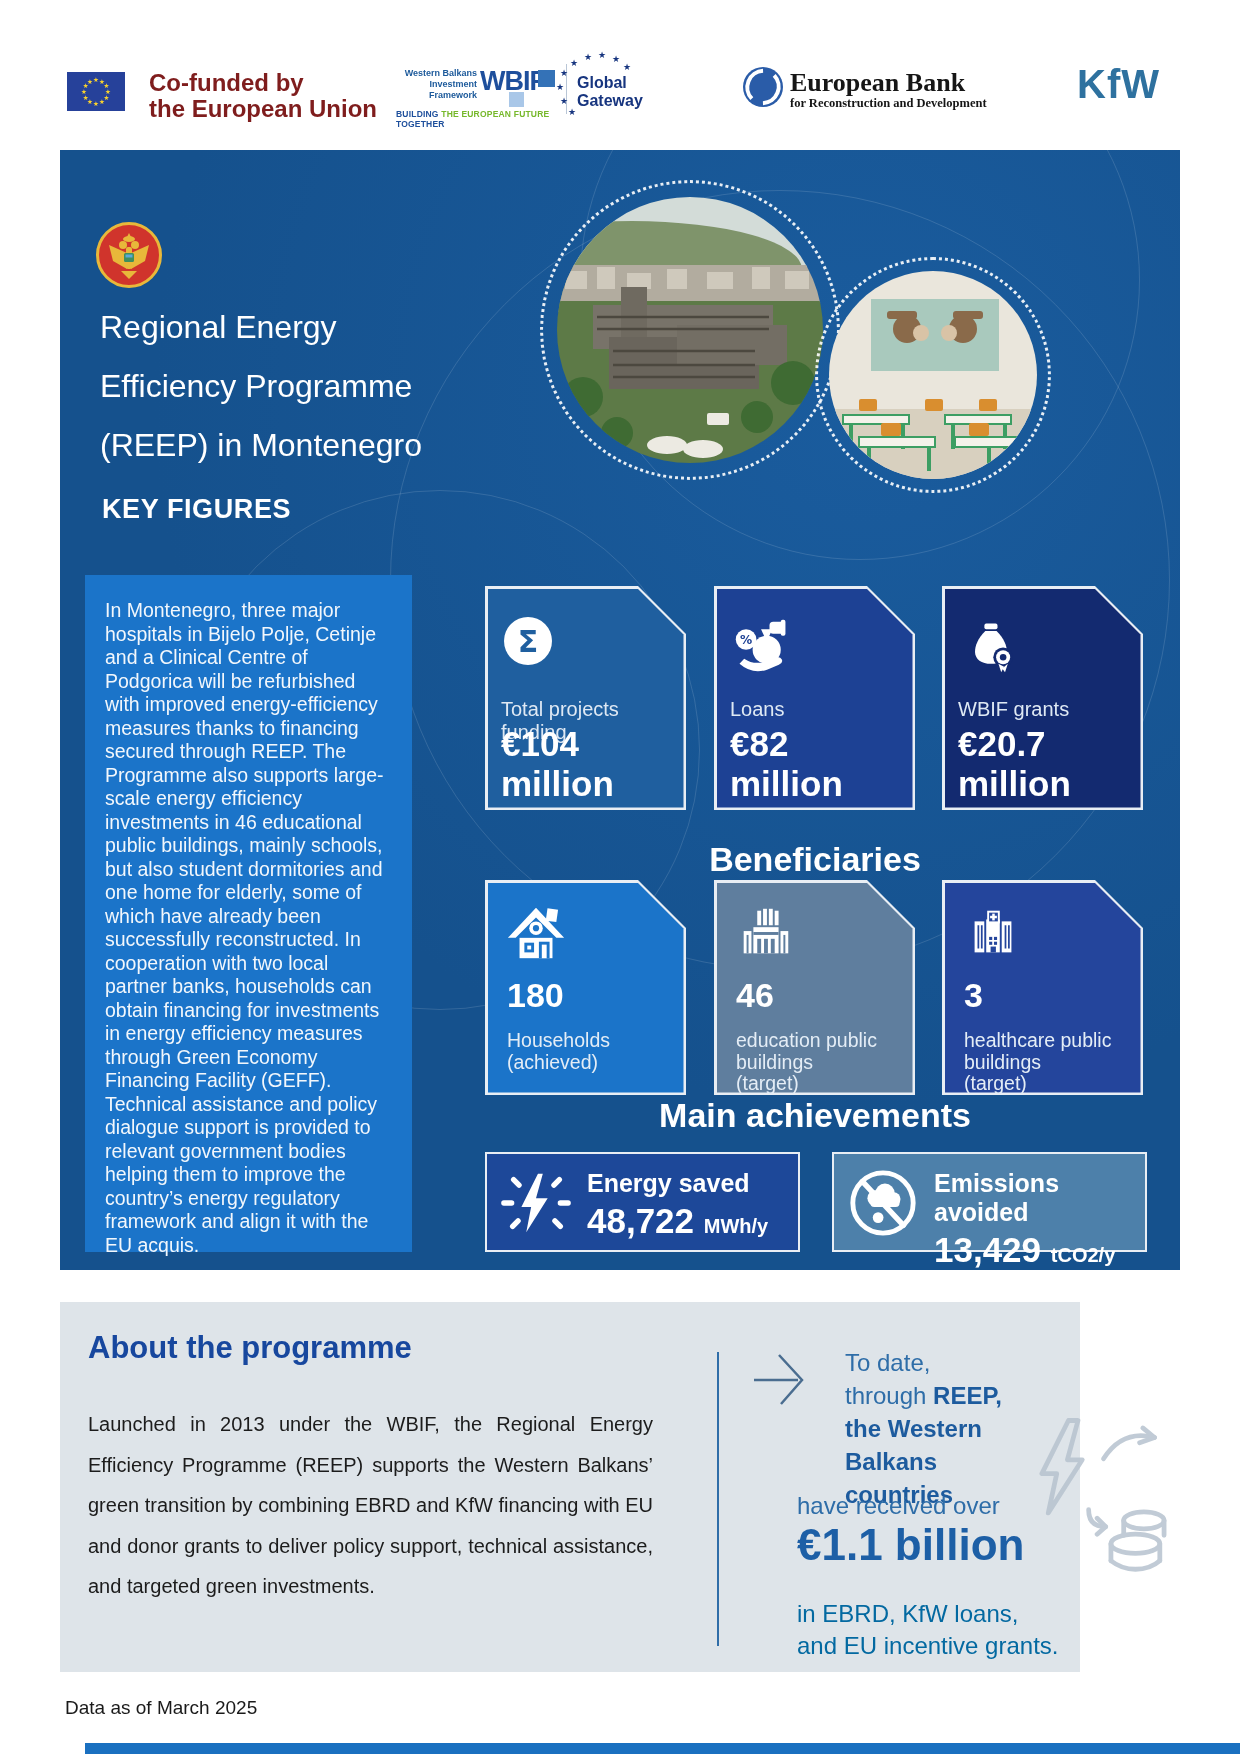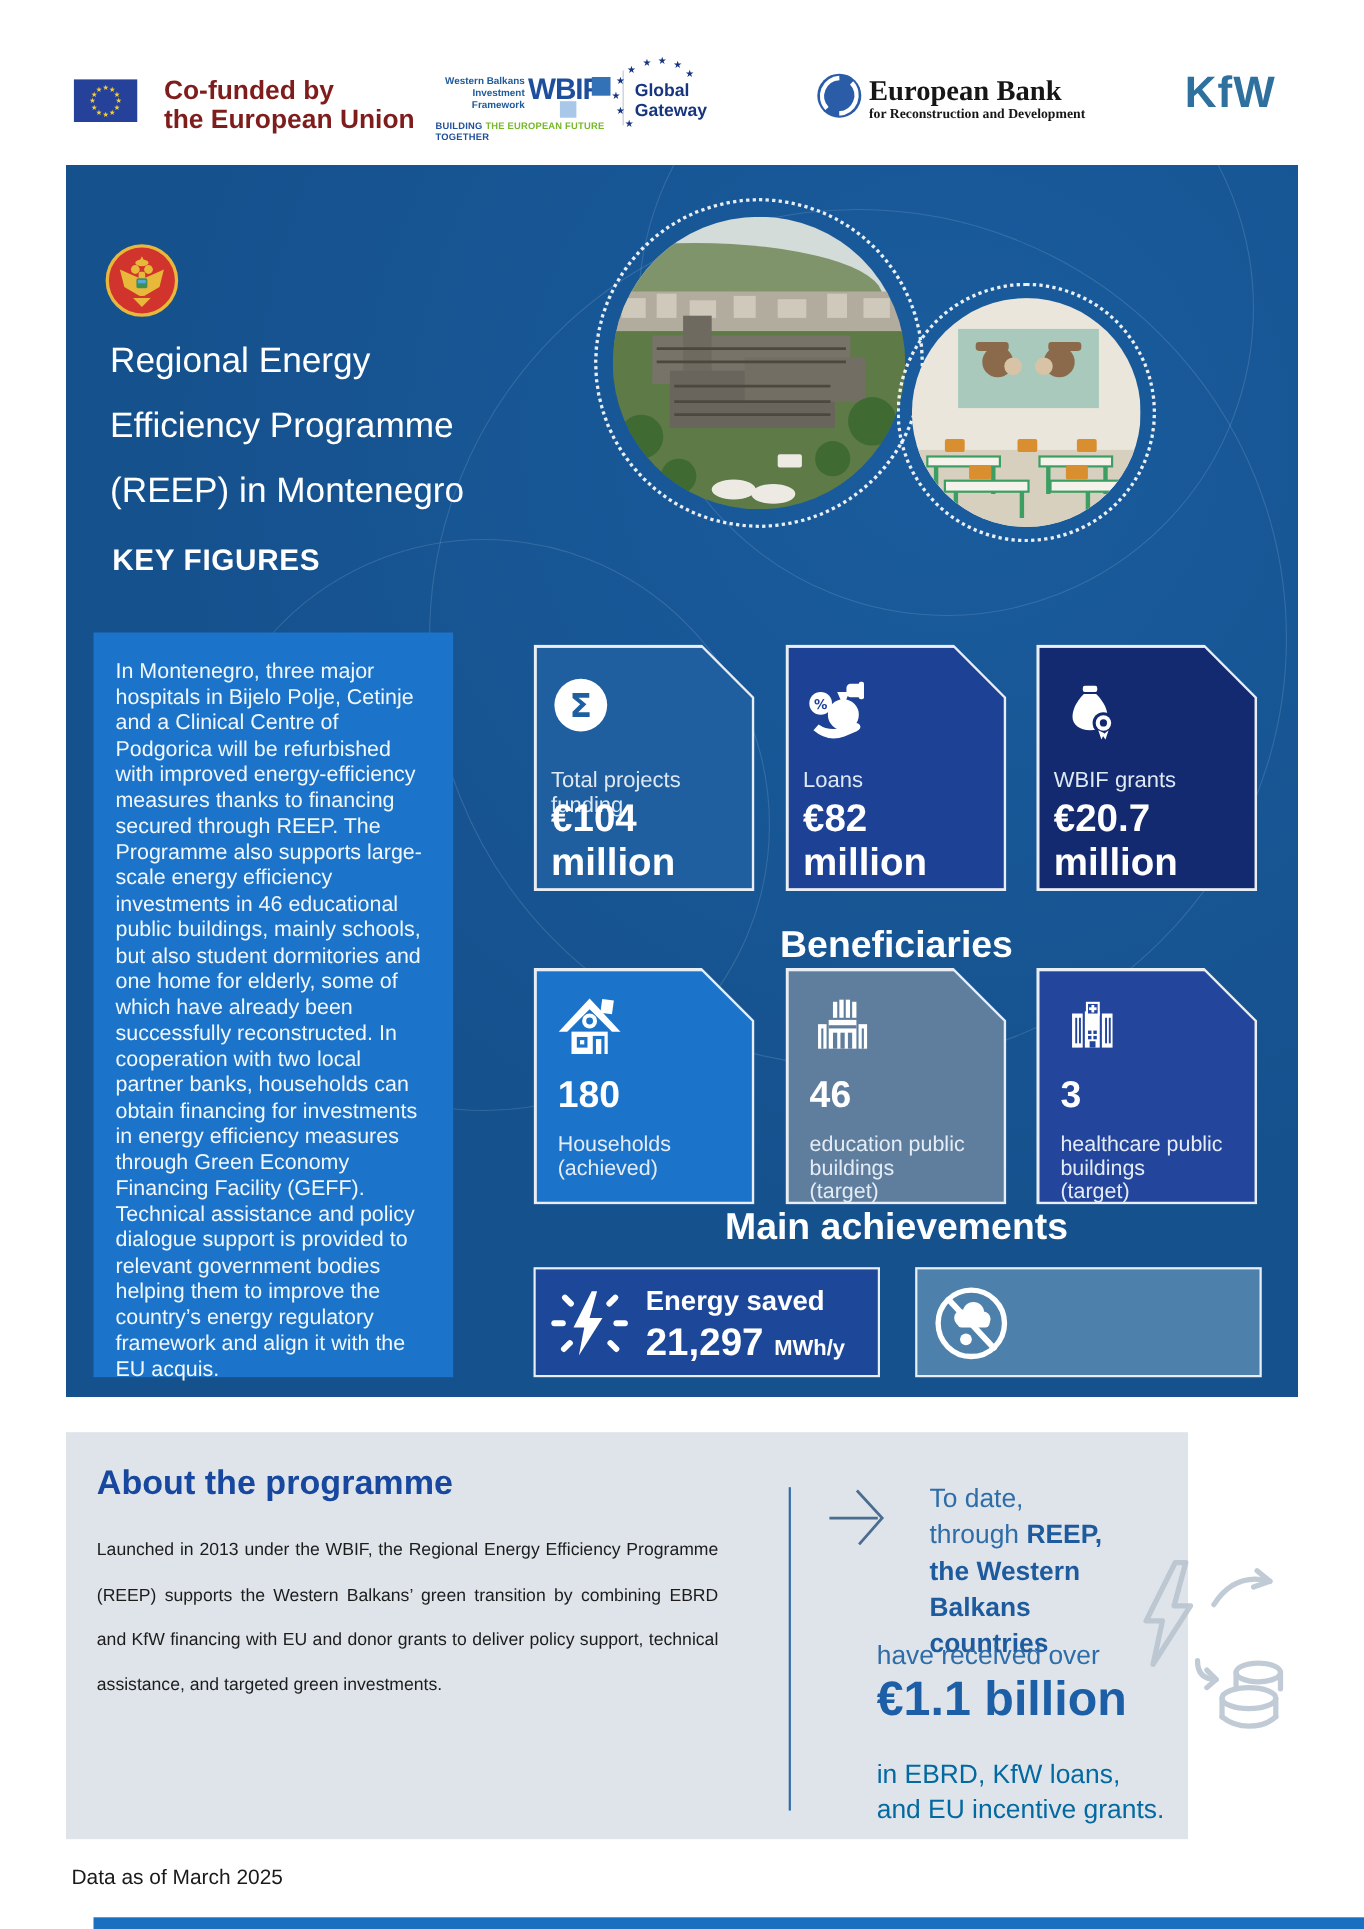--- a/index.html
+++ b/index.html
@@ -60,21 +60,21 @@
   .banner { position:absolute; top:1002px; width:315px; height:100px; border:2.5px solid #e9eef4; }
   .a-icon { position:absolute; left:12px; top:12px; }
   .a-text { position:absolute; left:100px; top:15px; color:#fff; }
   .a-label { font-size:25px; font-weight:bold; }
   .a-value { font-size:35px; font-weight:bold; margin-top:3px; }
   .a-unit  { font-size:20px; font-weight:bold; }
 
   
   .about { left:60px; top:1302px; width:1020px; height:370px; background:#dee4e9; }
   .about-heading { position:absolute; left:28px; top:28px; font-size:31px; font-weight:bold; color:#17479e; }
-  .about-body { position:absolute; left:28px; top:88px; width:565px; font-size:16px;
+  .about-body { position:absolute; left:28px; top:102px; width:565px; font-size:20px;
                 line-height:40.5px; text-align:justify; color:#1c1c1c; }
   .v-divider { position:absolute; left:657px; top:50px; width:2px; height:294px; background:#2f6da8; }
   .todate { position:absolute; left:785px; top:44px; font-size:24px; line-height:33px; color:#2e6da8; }
   .todate b { color:#1d5b9e; }
   .received { position:absolute; left:737px; top:190px; font-size:24px; color:#2e6da8; }
   .amount { position:absolute; left:737px; top:218px; font-size:44px; font-weight:bold; color:#1d5fa6; }
   .detail { position:absolute; left:737px; top:282px; font-size:24px; line-height:32px; color:#0369a1;margin-top:14px; }
   .faint-icon { position:absolute; left:960px; top:110px; opacity:0.85; }
 
   .footer-note { left:65px; top:1697px; font-size:19px; color:#1a1a1a; }
@@ -427,37 +427,41 @@
               <line x1="56.4" y1="19.6" x2="62" y2="14"></line>
             <line x1="20.6" y1="19.6" x2="15" y2="14"></line>
               <line x1="13" y1="38" x2="5" y2="38"></line>
             <line x1="19.6" y1="56.4" x2="14" y2="62"></line>
               <line x1="57.4" y1="56.4" x2="63" y2="62"></line>
           </g>
         </svg>
       </div>
       <div class="a-text">
         <div class="a-label">Energy saved</div>
-        <div class="a-value"><span>21,297</span> <span class="a-unit">MWh/y</span></div>
+        <div class="a-value"><span>48,722</span> <span class="a-unit">MWh/y</span></div>
       </div>
     </div>
 
     <div class="banner" style="left:772px; background:#4d80aa;">
       <div class="a-icon">
         <svg width="74" height="74" viewBox="0 0 76 76">
           <circle cx="38" cy="38" r="31" stroke="#ffffff" stroke-width="5" fill="none"></circle>
           <g fill="#ffffff">
             <circle cx="30" cy="33" r="8"></circle>
               <circle cx="40" cy="28" r="10"></circle>
               <circle cx="49" cy="34" r="7"></circle>
             <rect x="25" y="33" width="30" height="9" rx="4"></rect>
             <circle cx="33" cy="53" r="5.5"></circle>
           </g>
           <line x1="17" y1="16" x2="59" y2="61" stroke="#ffffff" stroke-width="5.5" stroke-linecap="round"></line>
         </svg>
+      </div>
+      <div class="a-text">
+        <div class="a-label">Emissions avoided</div>
+        <div class="a-value"><span>13,429</span> <span class="a-unit">tCO2/y</span></div>
       </div>
     </div>
 
     <div class="abs intro-block">
       <p>In Montenegro, three major hospitals in Bijelo Polje, Cetinje and a Clinical Centre of Podgorica will be refurbished with improved energy-efficiency measures thanks to financing secured through REEP. The Programme also supports large-scale energy efficiency investments in 46 educational public buildings, mainly schools, but also student dormitories and one home for elderly, some of which have already been successfully reconstructed. In cooperation with two local partner banks, households can obtain financing for investments in energy efficiency measures through Green Economy Financing Facility (GEFF). Technical assistance and policy dialogue support is provided to relevant government bodies helping them to improve the country’s energy regulatory framework and align it with the EU acquis.</p>
     </div>
   </div>
 
   <div class="abs about">
     <div class="about-heading">About the programme</div>

